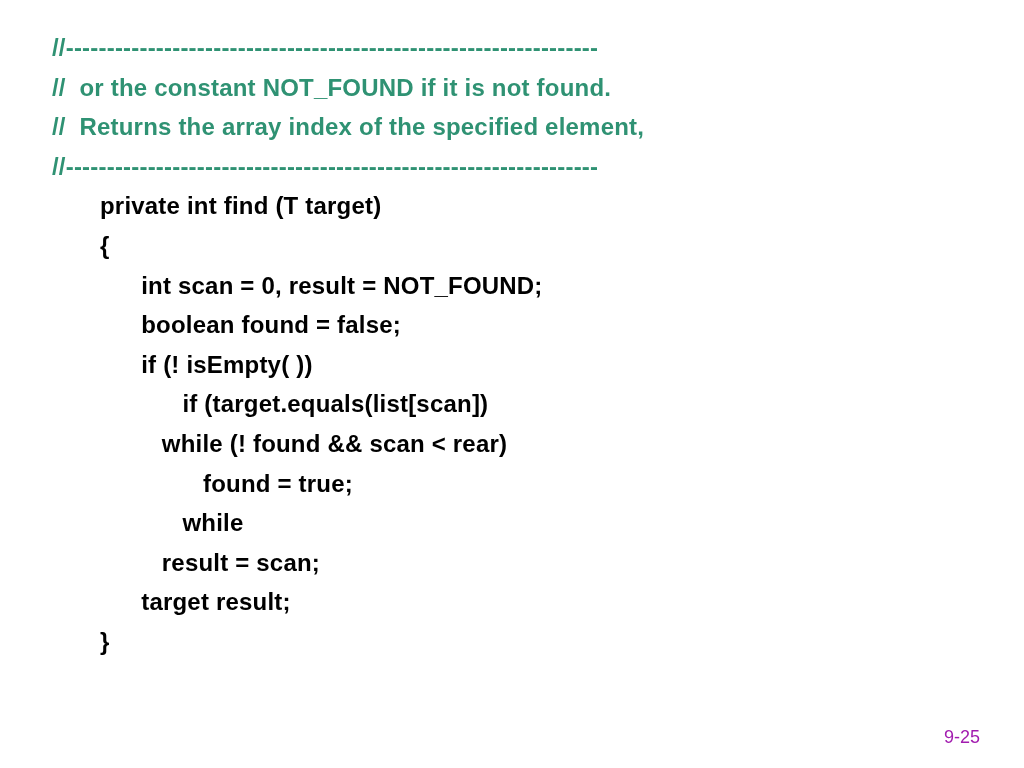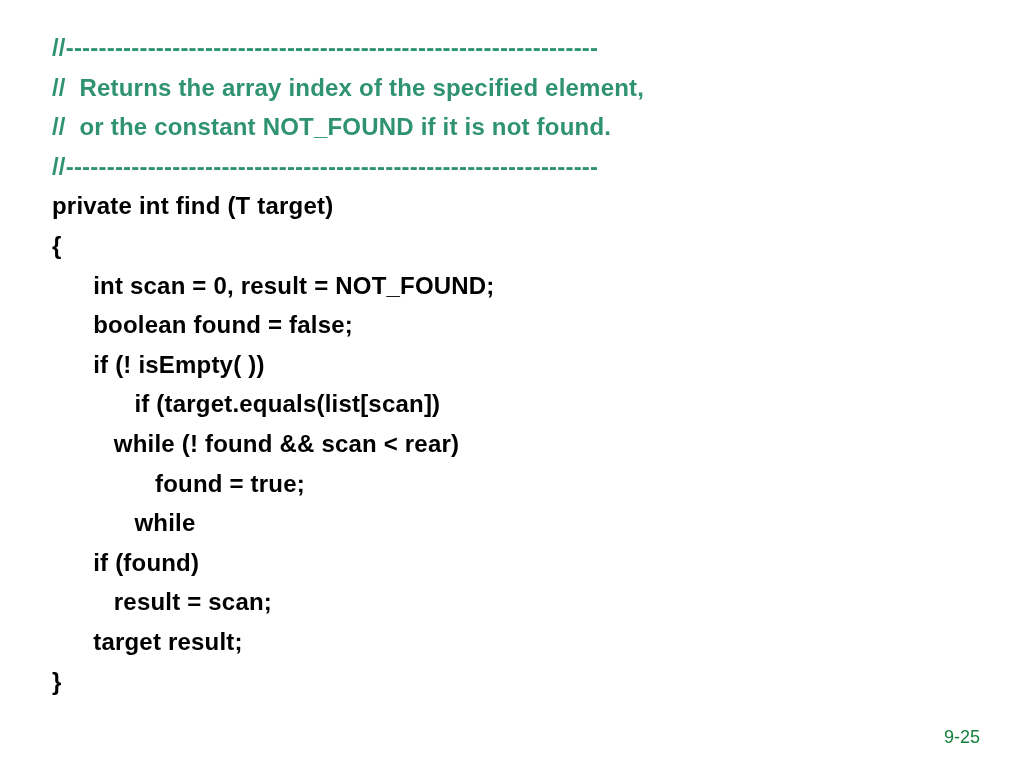--- a/index.html
+++ b/index.html
@@ -19,46 +19,45 @@
     right: 52px;
   }
   .line {
     font-size: 24px;
     font-weight: bold;
     line-height: 1.65;
     white-space: pre;
     letter-spacing: 0.2px;
   }
   .comment { color: #2f9273; }
-  .code    { color: #000000; }
+  .code    { color: #000000; margin-left: 48px; }
   .pagenum {
     position: absolute;
     right: 44px;
     bottom: 20px;
     font-size: 18px;
-    color: #15803d;
+    color: #a21caf;
     font-weight: normal;
   }
 </style>
 </head>
 <body>
 
 <div class="slide">
   <div class="line comment">//-----------------------------------------------------------------</div>
+  <div class="line comment">//  or the constant NOT_FOUND if it is not found.</div>
   <div class="line comment">//  Returns the array index of the specified element,</div>
-  <div class="line comment">//  or the constant NOT_FOUND if it is not found.</div>
   <div class="line comment">//-----------------------------------------------------------------</div>
   <div class="line code">private int find (T target)</div>
   <div class="line code">{</div>
   <div class="line code">      int scan = 0, result = NOT_FOUND;</div>
   <div class="line code">      boolean found = false;</div>
   <div class="line code">      if (! isEmpty( ))</div>
   <div class="line code">            if (target.equals(list[scan])</div>
   <div class="line code">         while (! found &amp;&amp; scan &lt; rear)</div>
   <div class="line code">               found = true;</div>
   <div class="line code">            while</div>
-  <div class="line code">      if (found)</div>
   <div class="line code">         result = scan;</div>
   <div class="line code">      target result;</div>
   <div class="line code">}</div>
 </div>
 
 <div class="pagenum">9-25</div>
 
 </body></html>

